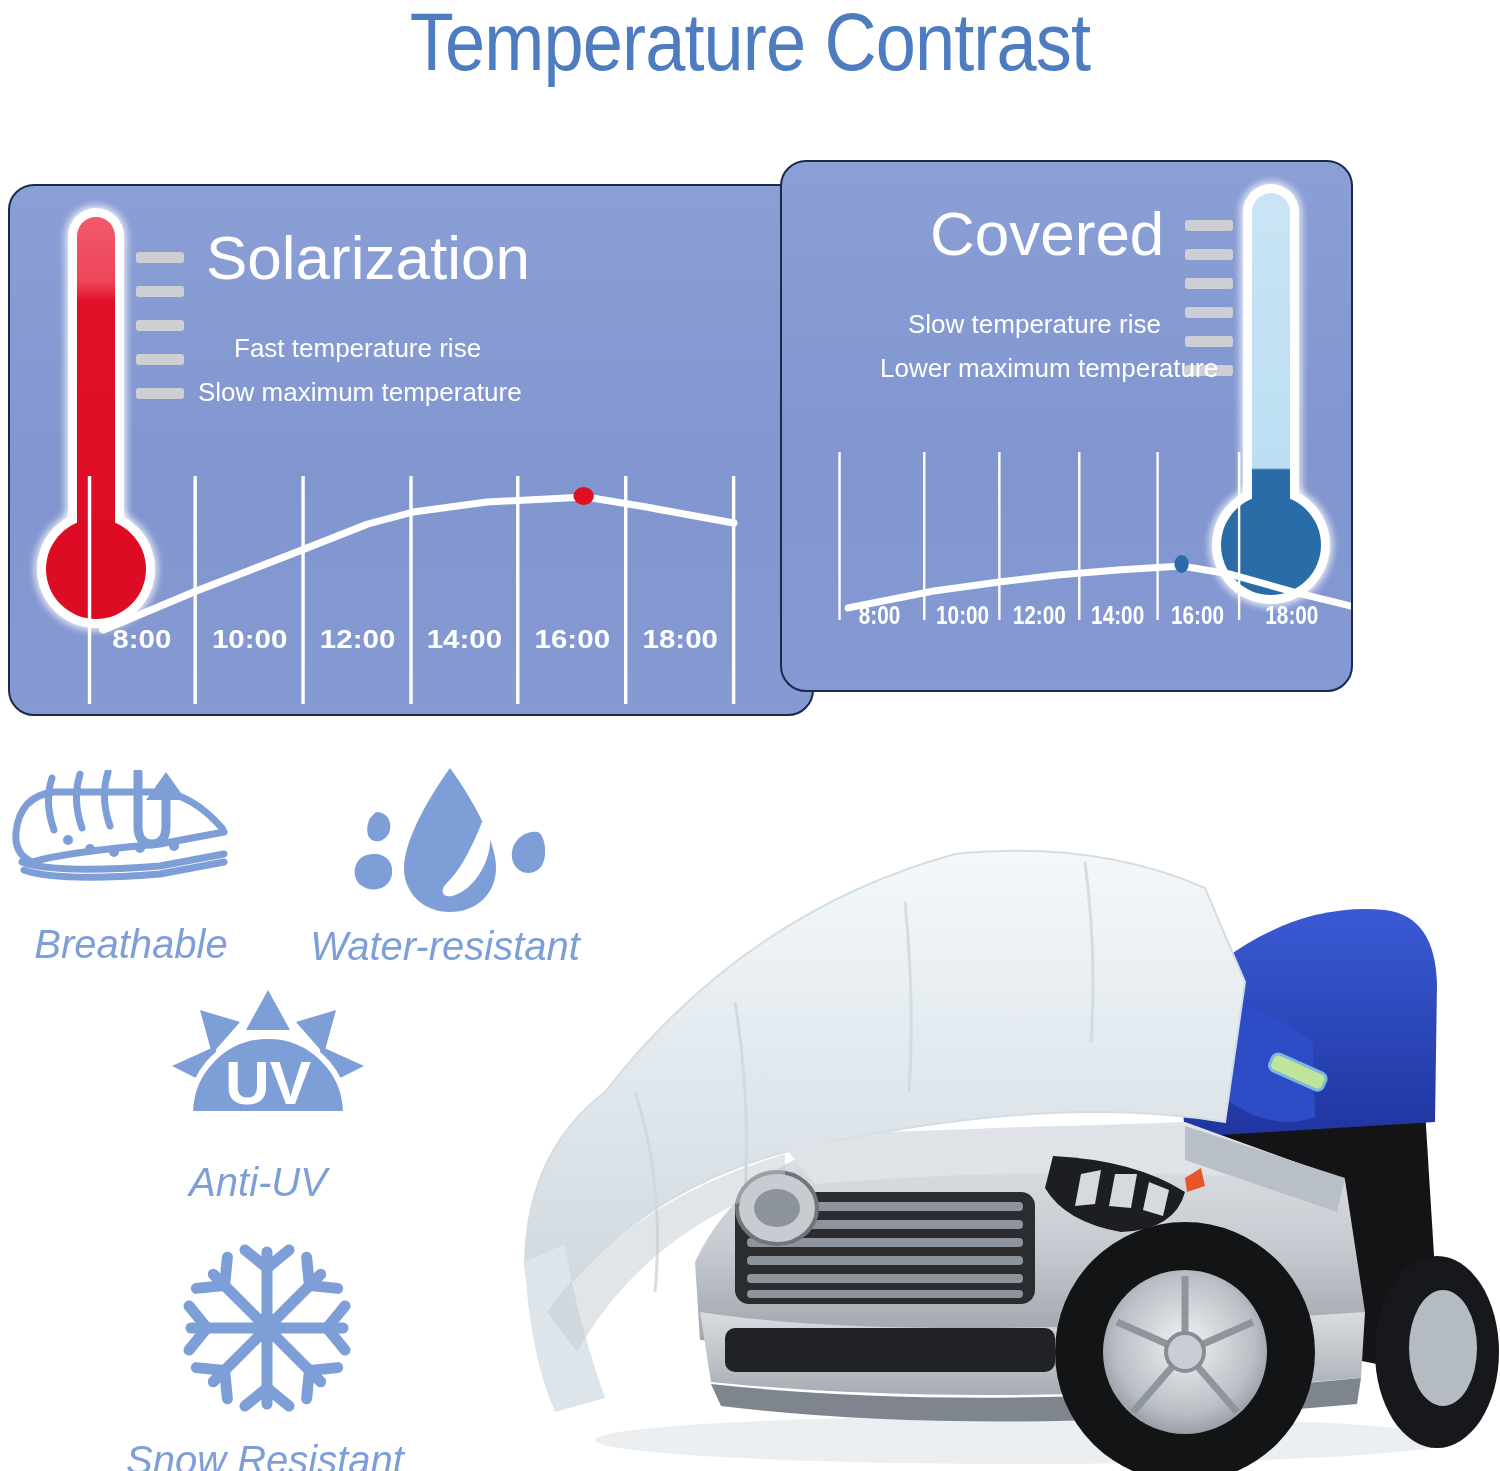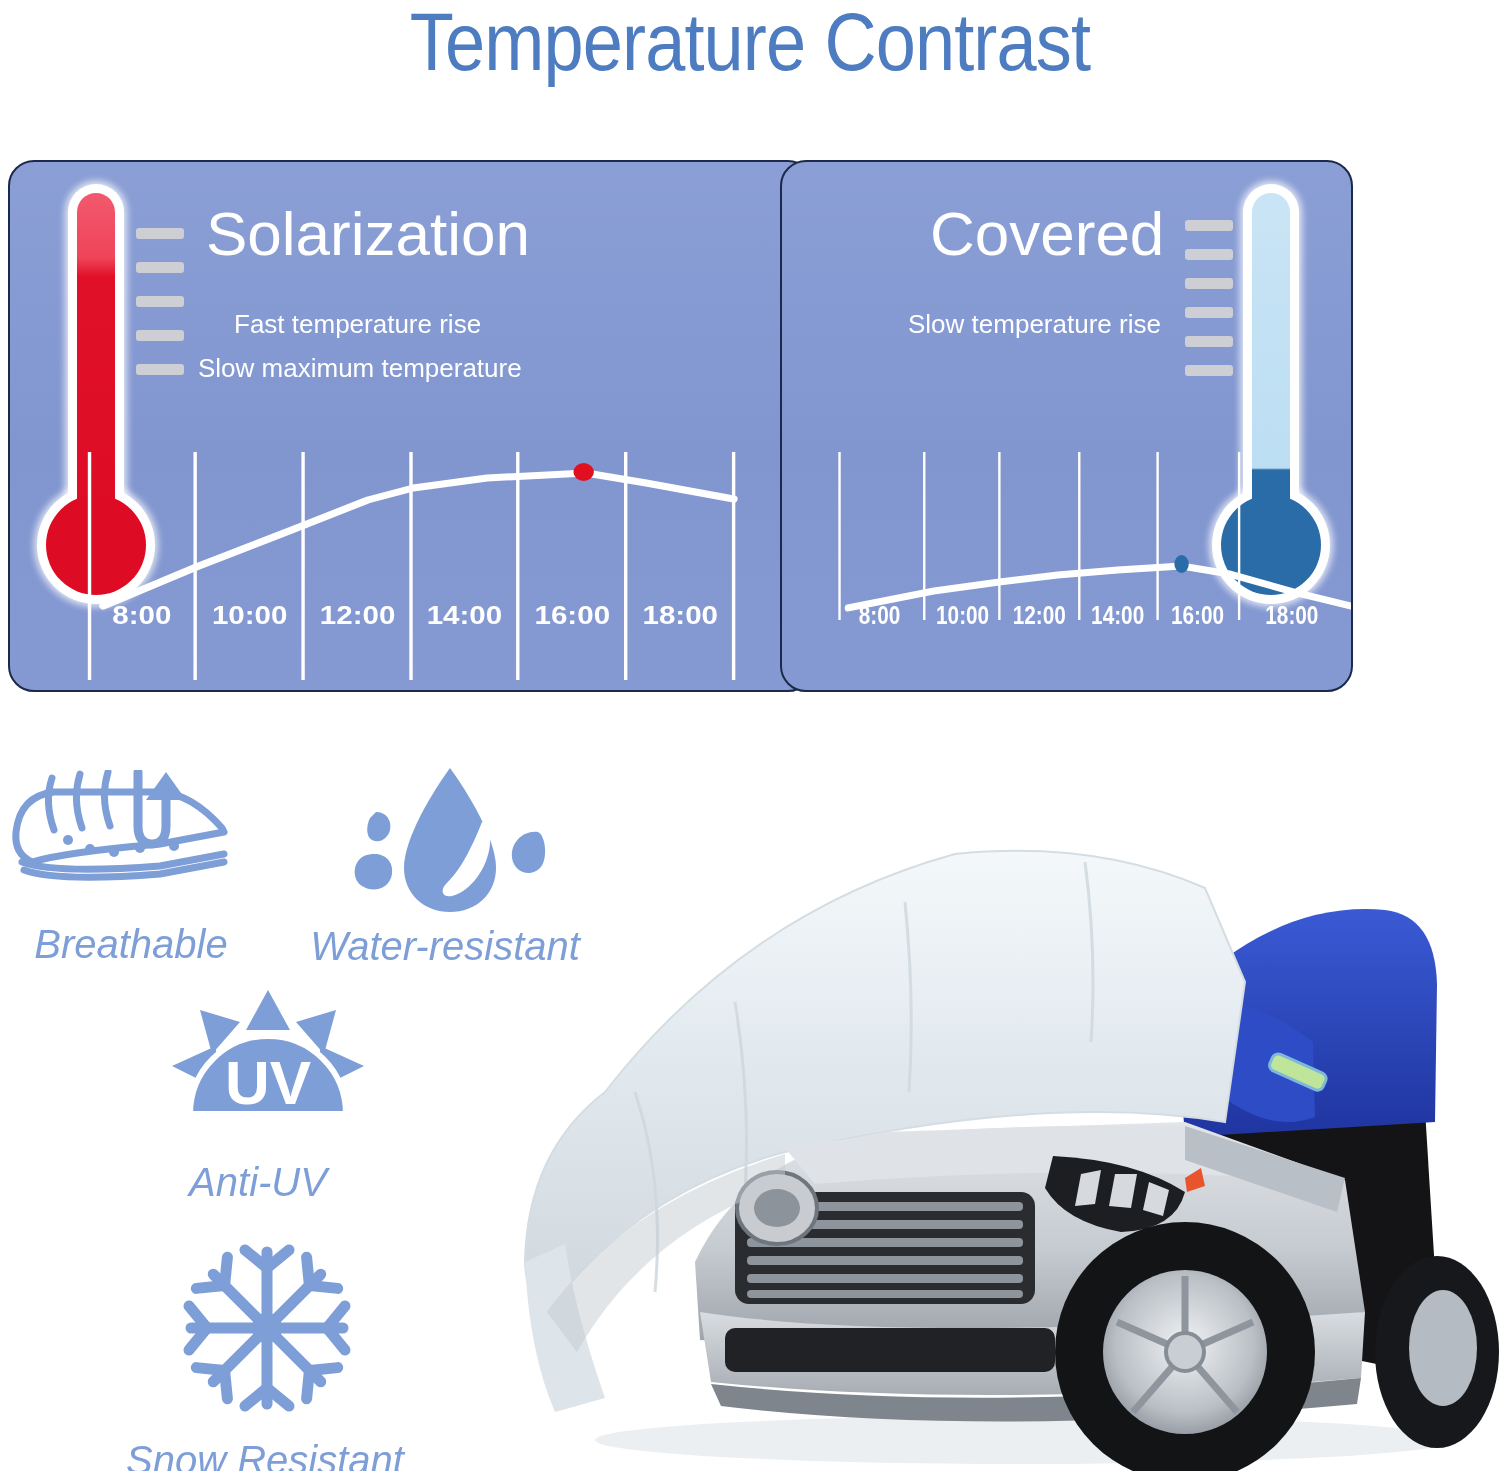--- a/index.html
+++ b/index.html
@@ -21,21 +21,21 @@
 
   
   .panel{
     position:absolute; top:160px; height:532px;
     background:#8299d2;
     background-image:linear-gradient(180deg,#8b9fd6 0%, #8196cf 55%, #8599d3 100%);
     border:2px solid #1b2a4a;
     border-radius:26px;
     overflow:hidden;
   }
-  .panel-left { left:8px;  width:806px; }
+  .panel-left { left:8px;  width:806px;margin-top:24px; }
   .panel-right{ left:780px; width:573px; }
 
   
   .thermo{ position:absolute; }
   .thermo-left { left:34px;  top:22px;  width:150px; height:420px; }
   .thermo-right{ right:30px; top:22px;  width:150px; height:420px; }
 
   .th-glass{
     position:absolute; top:0; width:56px; height:400px;
     border-radius:28px;
@@ -200,20 +200,21 @@
       <div class="th-tick"></div>
       <div class="th-tick"></div>
       <div class="th-tick"></div>
     </div>
   </div>
 
   <div class="panel-head">Covered</div>
 
   <div class="panel-sub">
     <span class="ln">Slow temperature rise</span>
+    <span class="ln">Lower maximum temperature</span>
   </div>
 
   <div class="chart">
     <svg viewBox="0 0 712 252" preserveAspectRatio="none">
       <g stroke="#ffffff" stroke-width="3">
         <line x1="72" y1="10" x2="72" y2="178"></line>
         <line x1="178" y1="10" x2="178" y2="178"></line>
         <line x1="272" y1="10" x2="272" y2="178"></line>
         <line x1="372" y1="10" x2="372" y2="178"></line>
         <line x1="470" y1="10" x2="470" y2="178"></line>

